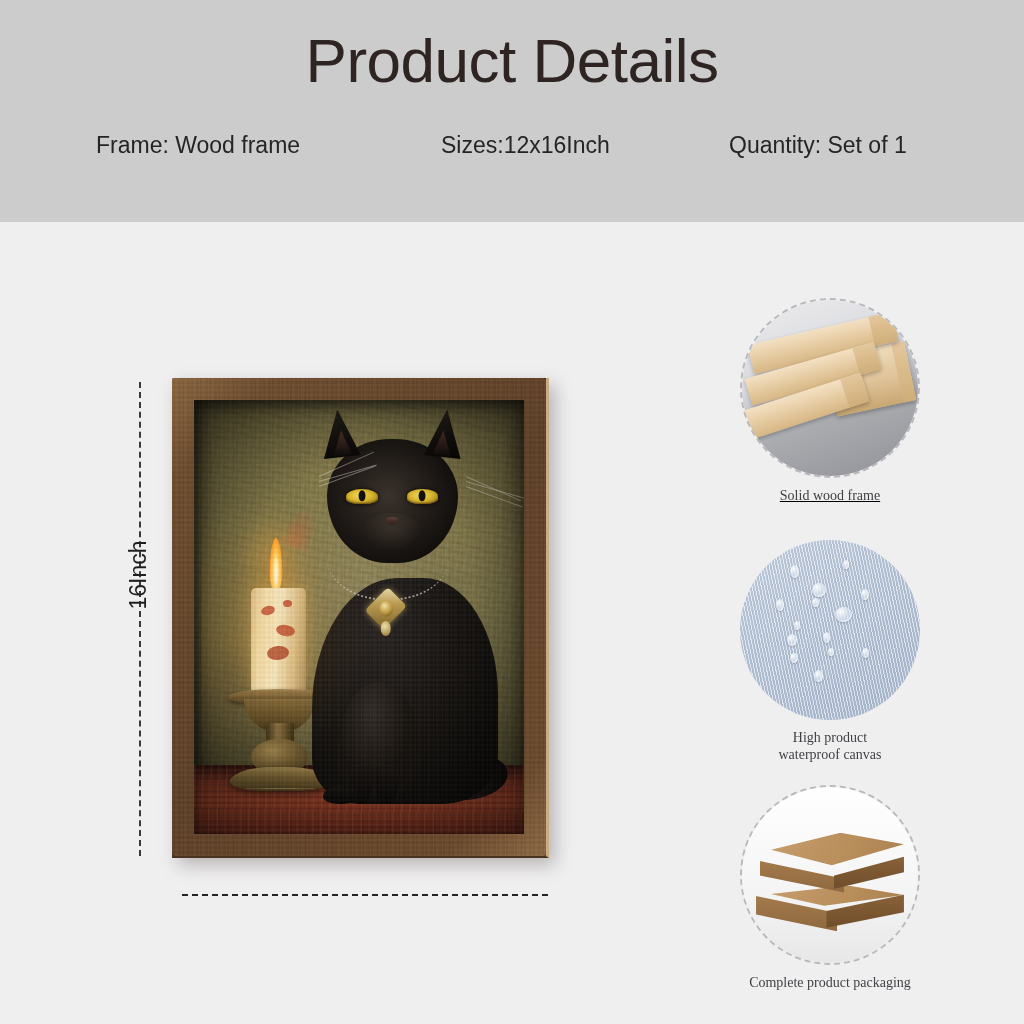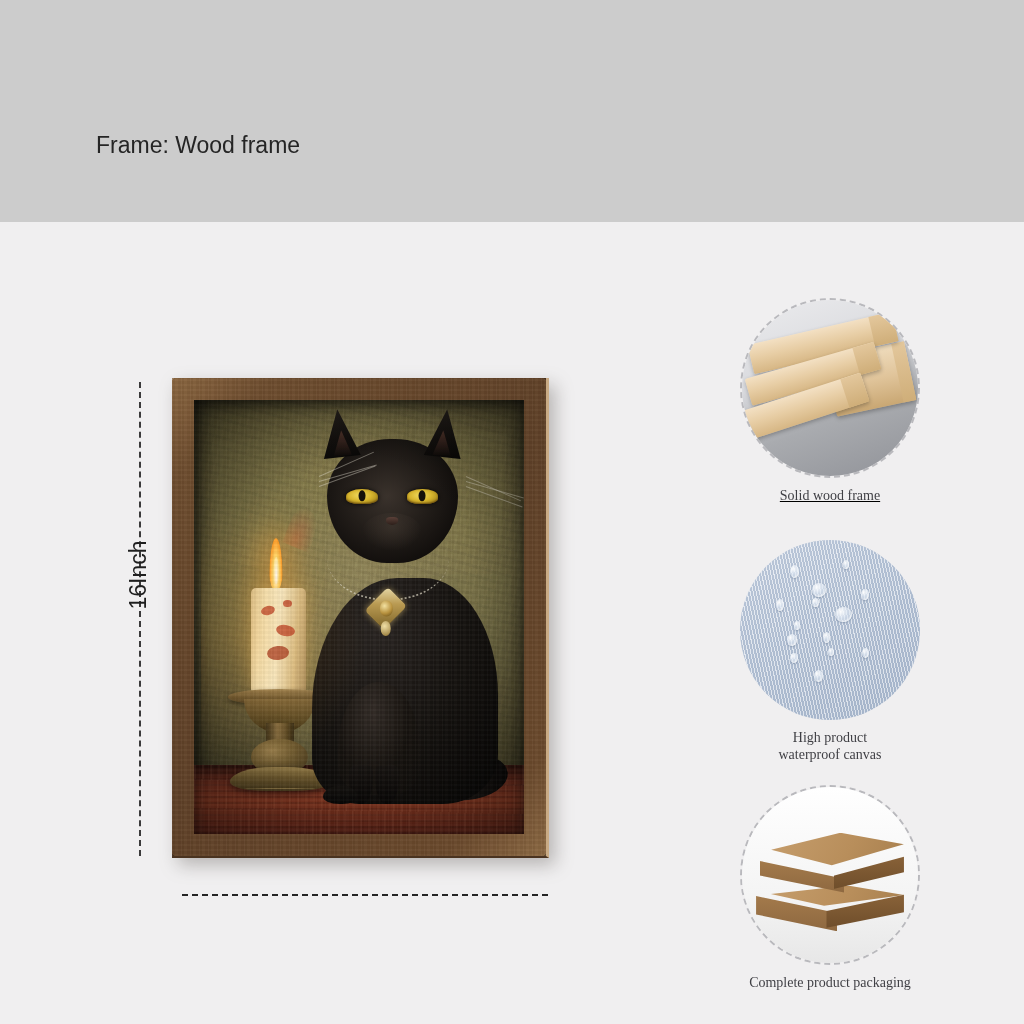--- a/index.html
+++ b/index.html
@@ -367,23 +367,26 @@
   .box-top-face{position:absolute;background:linear-gradient(120deg,#c79f6e 0%,#b88e5b 60%,#a77f4e 100%);}
   .box-front{position:absolute;background:linear-gradient(180deg,#a37a4b 0%,#8e6840 100%);}
   .box-side{position:absolute;background:linear-gradient(180deg,#8a6339 0%,#6f4e2b 100%);}
 </style>
 </head>
 <body>
 
 <div id="page">
 
   <div class="header">
+    <div class="header-title">Product Details</div>
 
     <div class="spec-row r1">
       <span class="spec sp-frame">Frame: Wood frame</span>
+      <span class="spec sp-sizes">Sizes:12x16Inch</span>
+      <span class="spec sp-qty">Quantity: Set of 1</span>
     </div>
 
   </div>
 
   <div class="dim-v-line"></div>
   <div class="dim-v-label">16Inch</div>
   <div class="dim-h-line"></div>
 
   <div class="artwork-wrap">
     <div class="frame">

